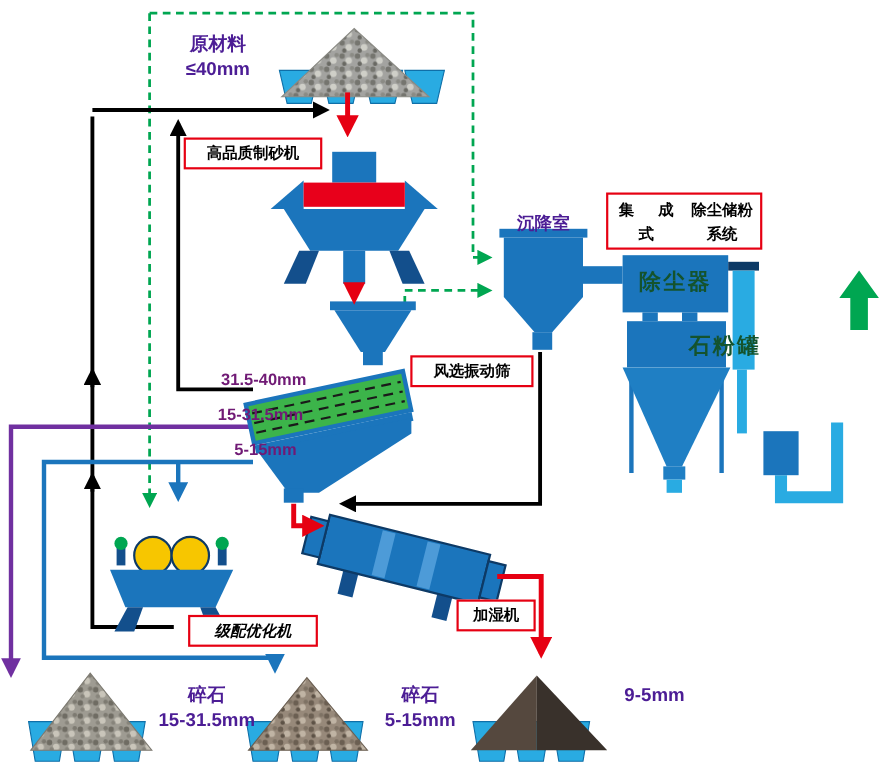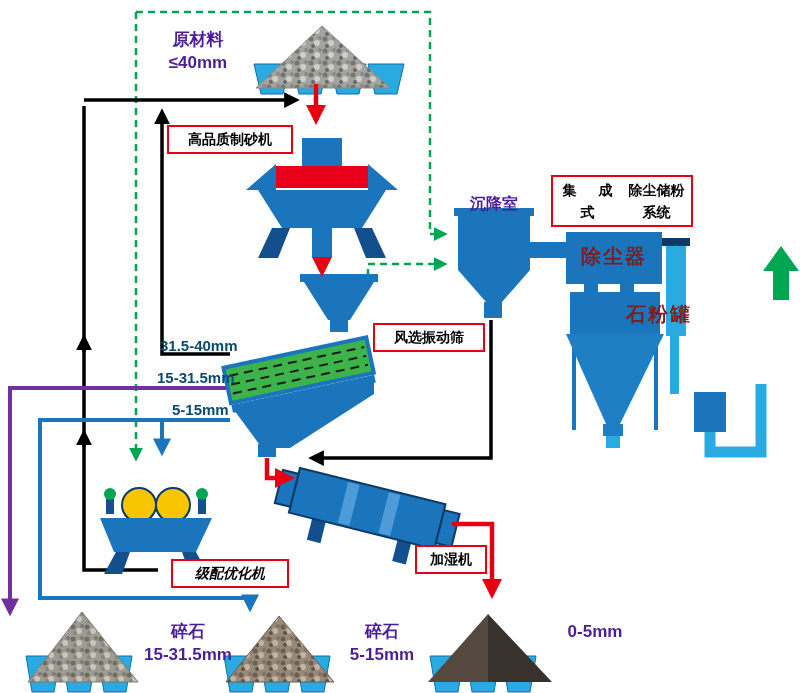--- a/index.html
+++ b/index.html
@@ -2,22 +2,22 @@
 <html><head>
 <meta charset="utf-8">
 <style>
   html,body{margin:0;padding:0;background:#ffffff;}
   body{font-family:"Liberation Sans","DejaVu Sans",sans-serif;}
   .stage{position:relative;width:800px;height:693px;background:#fff;overflow:hidden;}
   .stage > svg{position:absolute;left:0;top:0;}
   .lbl{position:absolute;font-weight:700;color:#4c1d95;text-align:center;line-height:23px;font-size:17px;}
   .rbox{position:absolute;border:2.5px solid #e60012;background:#fff;font-weight:700;font-size:14px;
         color:#000;display:flex;align-items:center;justify-content:center;text-align:center;}
-  .sizeLbl{position:absolute;font-weight:700;color:#0c4a6e;font-size:15px;white-space:nowrap;}
-  .boxTxt{position:absolute;font-weight:700;color:#7f1d1d;text-align:center;font-size:20px;letter-spacing:2px;}
+  .sizeLbl{position:absolute;font-weight:700;color:#701a75;font-size:15px;white-space:nowrap;margin-left:41px;}
+  .boxTxt{position:absolute;font-weight:700;color:#14532d;text-align:center;font-size:20px;letter-spacing:2px;}
   .dustBox{flex-direction:row;line-height:22px;padding:2px 0;}
   .spread{letter-spacing:9px;margin-right:-9px;display:block;}
   .gl{stroke:#00a651;stroke-width:2.5;fill:none;stroke-dasharray:7,5;}
   .kl{stroke:#000;stroke-width:3.5;fill:none;}
   .pl{stroke:#7030a0;stroke-width:4;fill:none;}
   .bl{stroke:#1b75bc;stroke-width:4;fill:none;}
   .rl{stroke:#e60012;stroke-width:4.5;fill:none;}
   .bin{fill:#29abe2;stroke:#0f6fa8;stroke-width:1;}
 </style>
 </head>
@@ -245,16 +245,16 @@
   <span style="display:block;">碎石</span>
   <span style="display:block;">15-31.5mm</span>
 </div>
 
 <div class="lbl" style="left:336px;top:620px;width:92px;">
   <span style="display:block;">碎石</span>
   <span style="display:block;">5-15mm</span>
 </div>
 
 <div class="lbl" style="left:546px;top:620px;width:98px;">
-  <span style="display:block;">0-5mm</span>
+  <span style="display:block;">9-5mm</span>
 </div>
 
 </div>
 
 </body></html>

